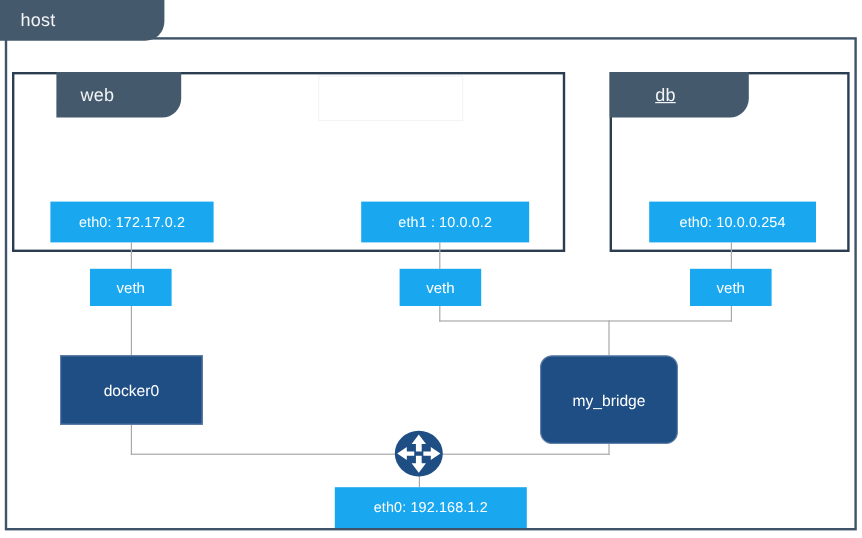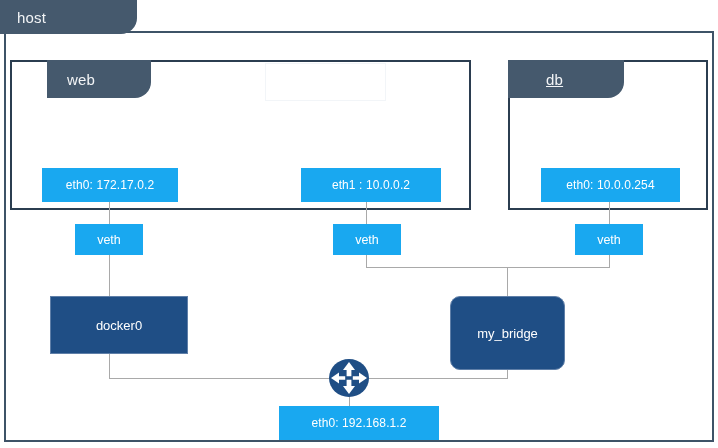--- a/index.html
+++ b/index.html
@@ -146,21 +146,21 @@
   #veth-web-1  { left: 333px; top: 224px; }
   #veth-db-0   { left: 575px; top: 224px; }
 
   
   .bridge {
     background: #1f4e85;
     border: 1px solid #5f7fa8;
     font-size: 13px;
     z-index: 5;
   }
-  #docker0-box   { left: 50px;  top: 296px; width: 138px; height: 58px; }
+  #docker0-box   { left: 50px;  top: 296px; width: 119px; height: 58px; }
   #mybridge-box  { left: 450px; top: 296px; width: 115px; height: 74px; border-radius: 10px; }
 
   
   .line {
     position: absolute;
     background: #a9a9a9;
     z-index: 1;
   }
   .line.v { width: 1px; }
   .line.h { height: 1px; }

